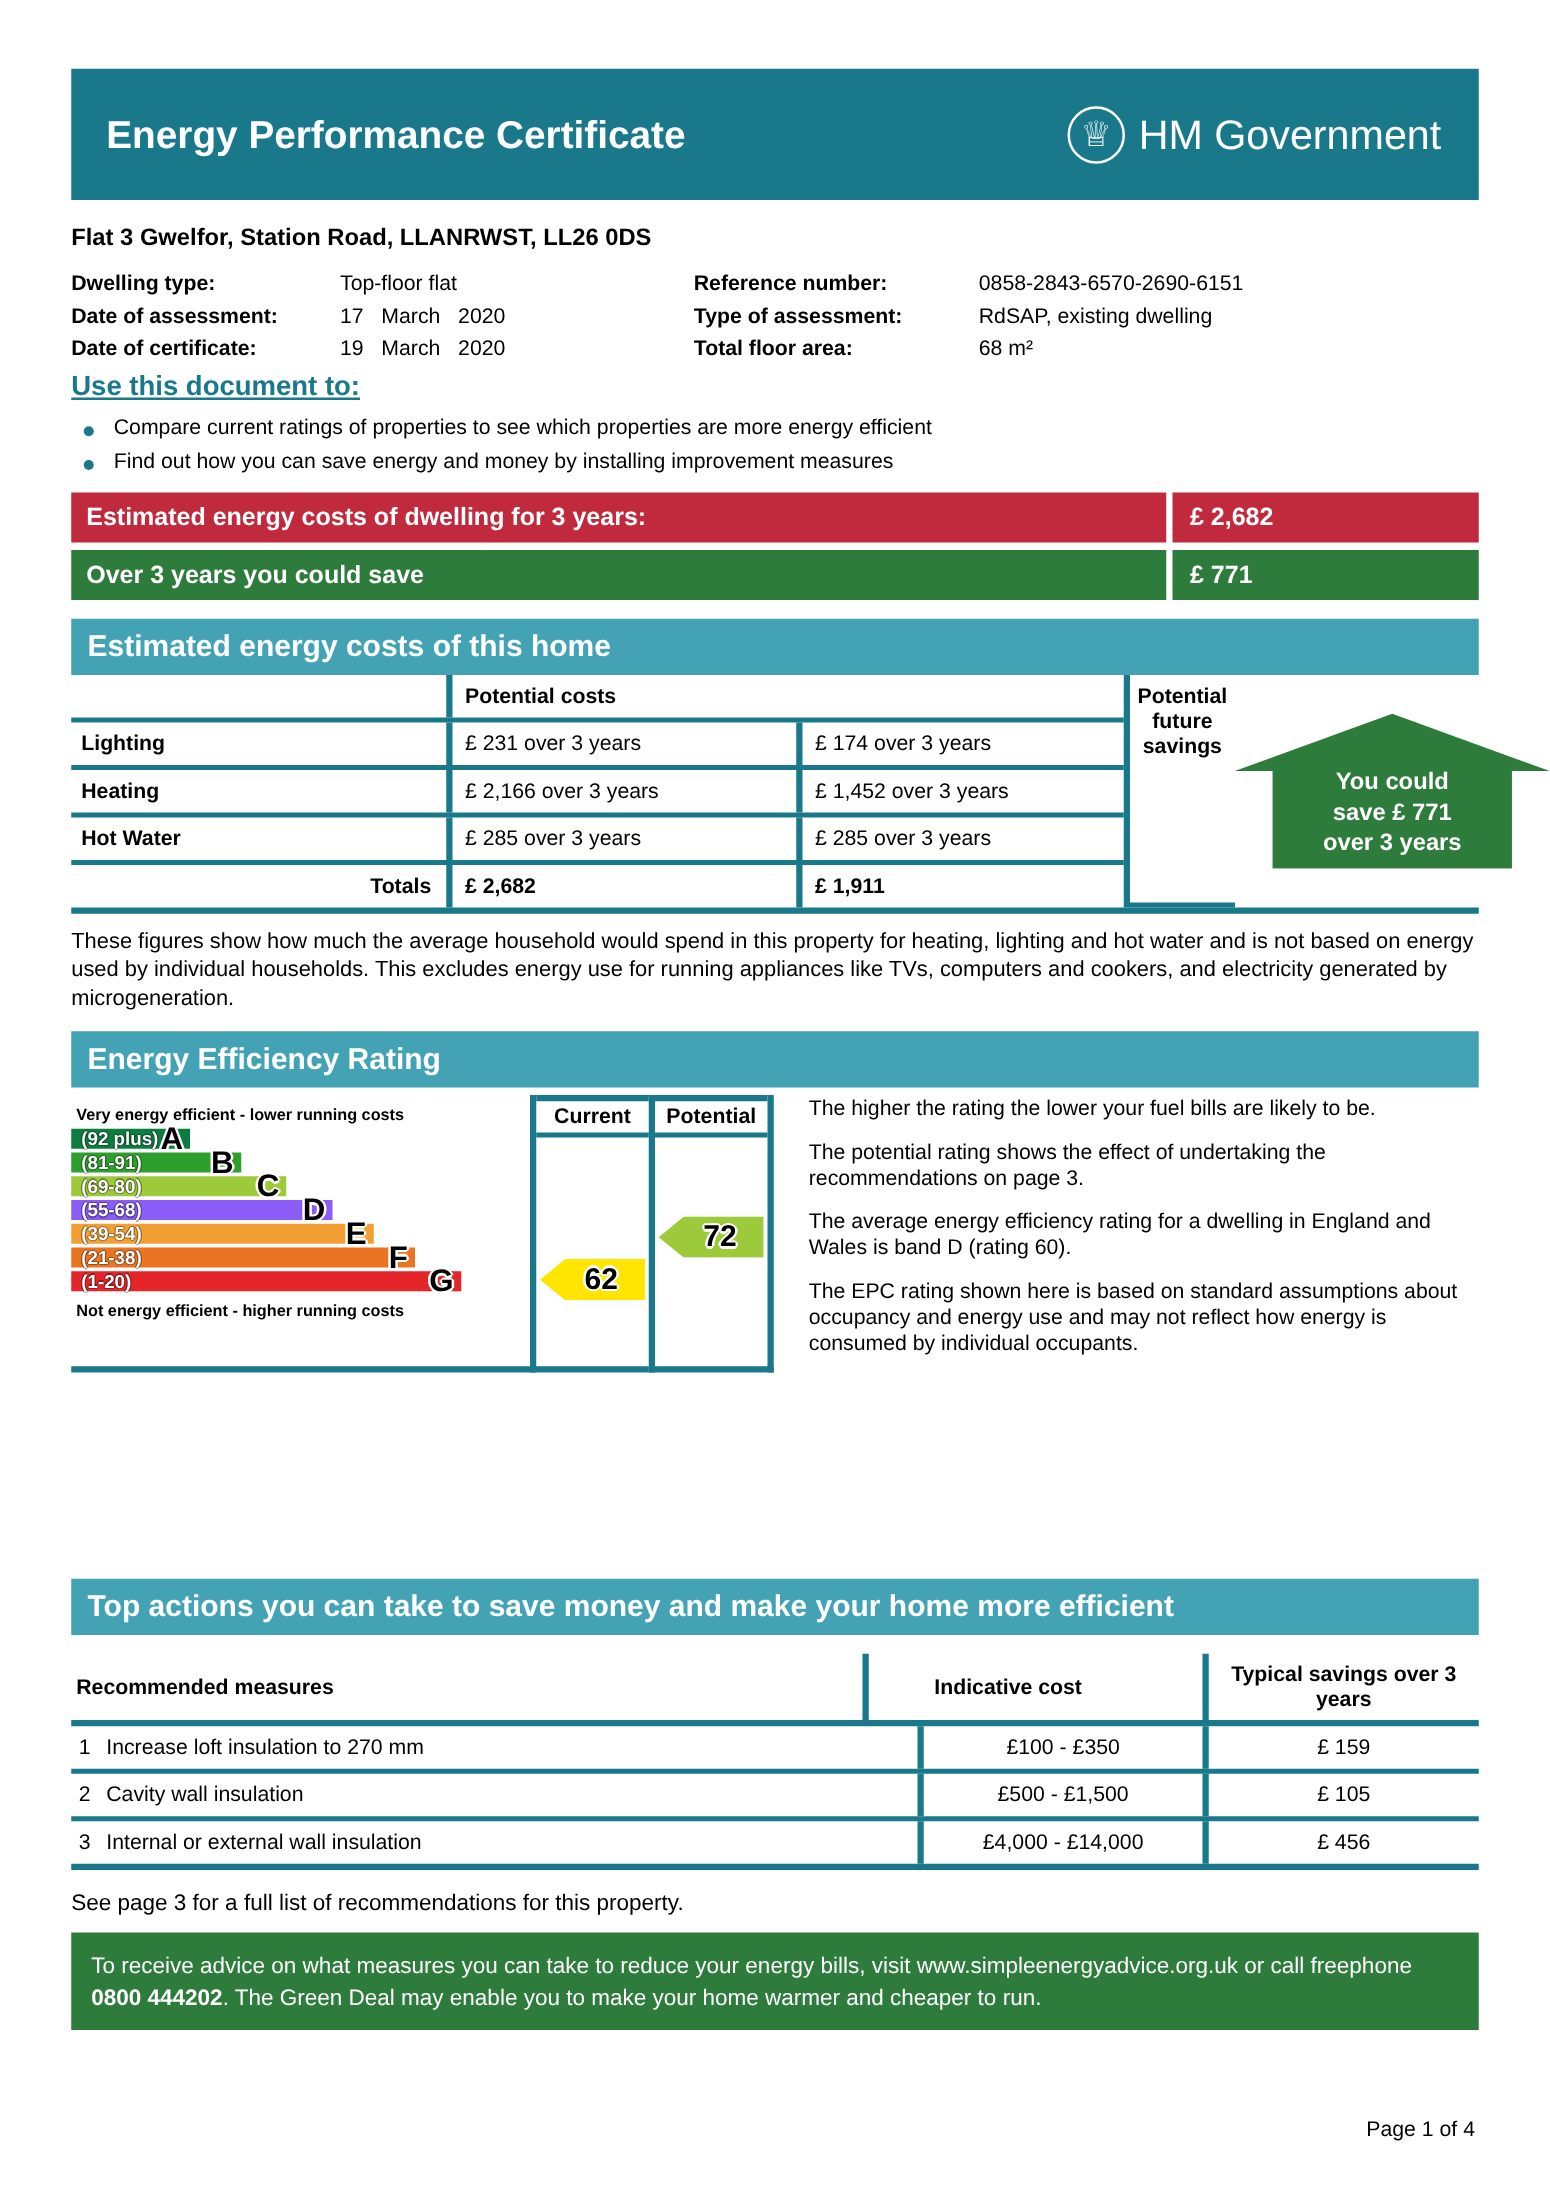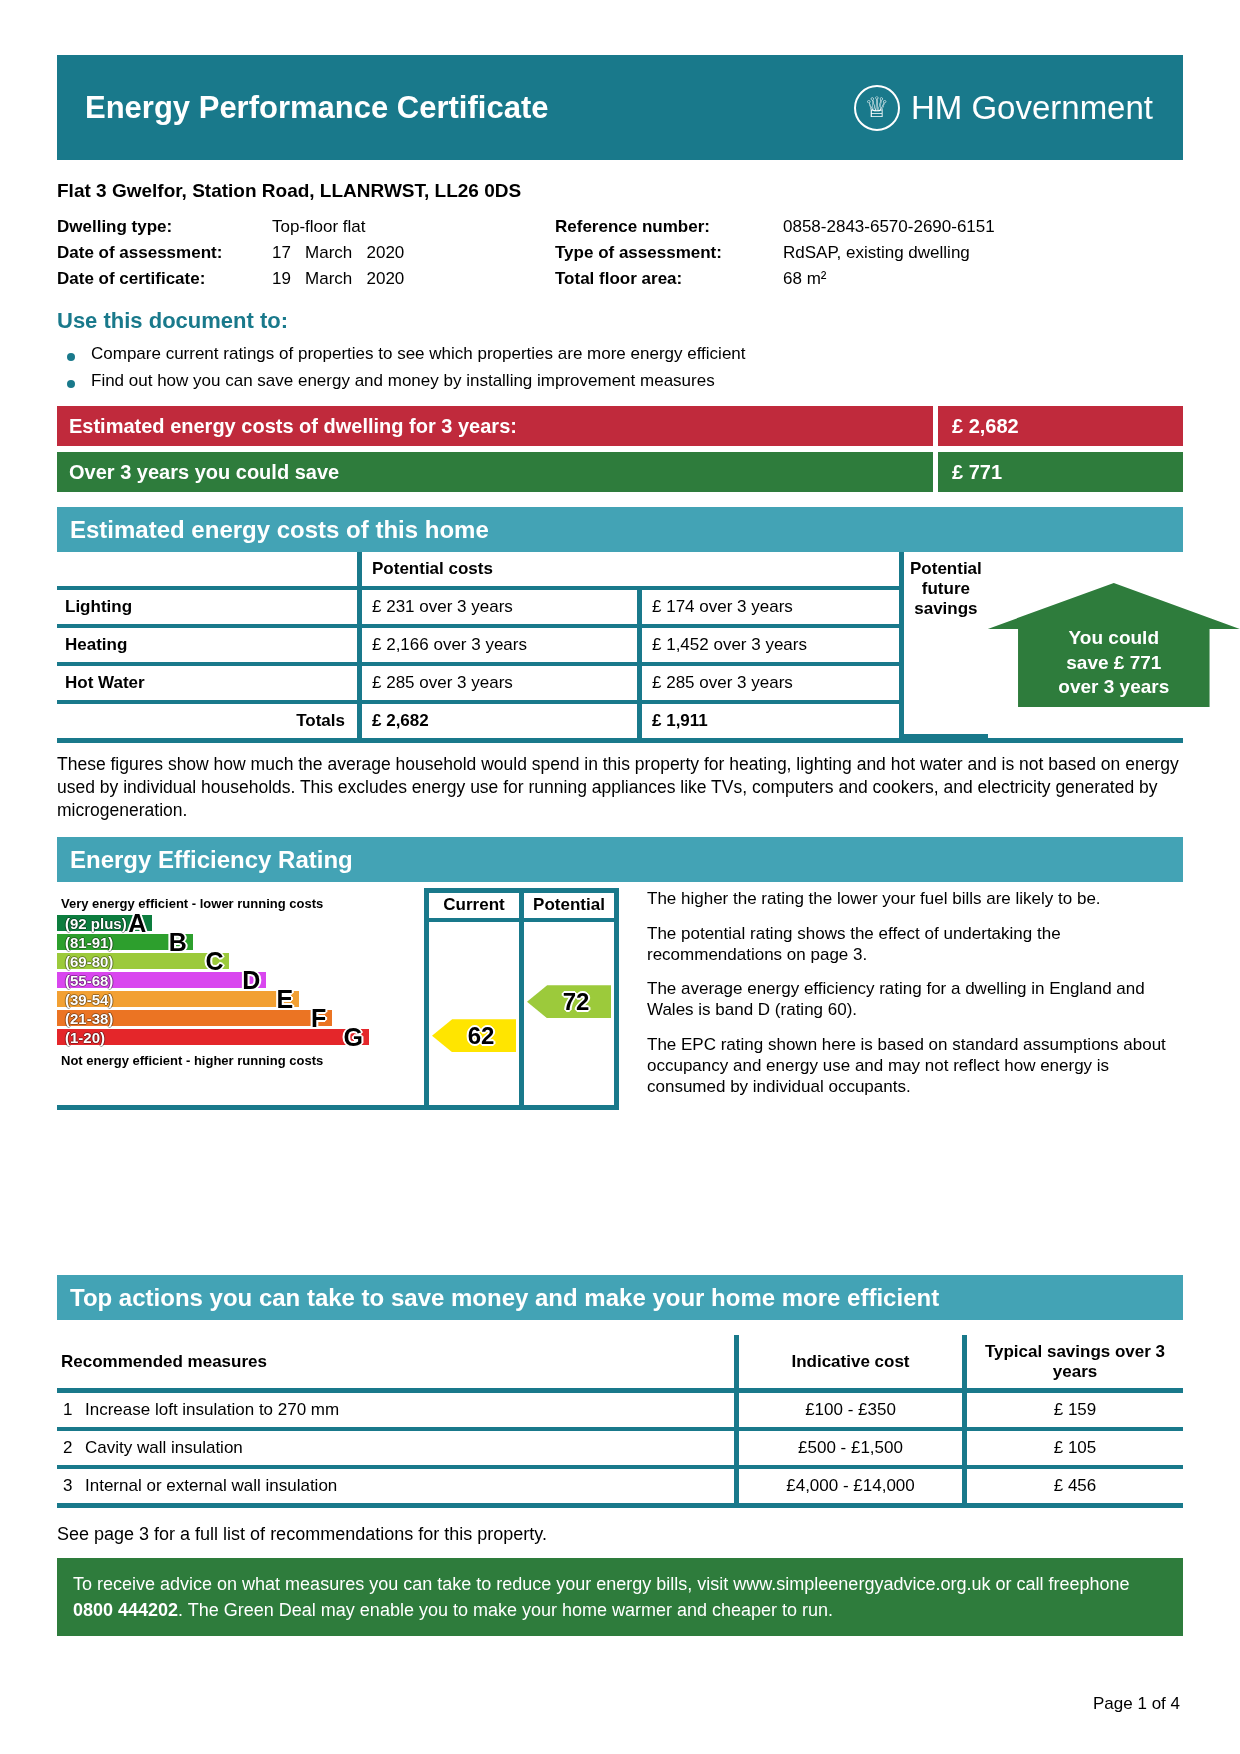--- a/index.html
+++ b/index.html
@@ -24,21 +24,21 @@
   .address{margin-top:20px;font-size:19px;font-weight:bold;}
   .details{margin-top:12px;display:flex;font-size:17px;line-height:26px;}
   .d-left{width:498px;}
   .d-right{flex:1;}
   .d-row{display:flex;}
   .d-left .d-lab{width:215px;font-weight:bold;}
   .d-right .d-lab{width:228px;font-weight:bold;}
   .d-val{white-space:pre-wrap;}
 
   
-  .use-head{margin-top:16px;font-size:22px;font-weight:bold;color:var(--teal);}
+  .use-head{margin-top:4px;font-size:22px;font-weight:bold;color:var(--teal);text-decoration:underline;}
   .bullets{margin-top:10px;}
   .bullet{display:flex;margin:0 0 7px 10px;font-size:17px;align-items:center;}
   .dot{flex:0 0 8px;height:8px;border-radius:50%;background:var(--teal);margin:6px 16px 0 0;}
 
   
   .sum-bar{display:flex;height:40px;margin-top:6px;}
   .sum-bar.first{margin-top:15px;}
   .sb-label{flex:1;color:#fff;font-weight:bold;font-size:20px;display:flex;
             align-items:center;padding-left:12px;}
   .sb-value{width:245px;margin-left:5px;color:#fff;font-weight:bold;font-size:20px;
@@ -103,21 +103,21 @@
 
   
   .actions-table{margin-top:15px;border-bottom:5px solid var(--teal);}
   .at-row{display:flex;border-bottom:4px solid var(--teal);}
   .at-row.last{border-bottom:none;}
   .at-c1{flex:1;display:flex;align-items:center;padding:7px 8px 7px 0;font-size:17px;}
   .at-c2,.at-c3{border-left:5px solid var(--teal);display:flex;align-items:center;
                 justify-content:center;font-size:17px;text-align:center;}
   .at-c2{width:228px;}
   .at-c3{width:221px;}
-  .at-header{min-height:58px;border-bottom:5px solid var(--teal);}
+  .at-header{min-height:58px;border-bottom:5px solid var(--teal);gap:44px;}
   .at-header .at-c1,.at-header .at-c2,.at-header .at-c3{font-weight:bold;}
   .num{flex:0 0 28px;padding-left:6px;}
 
   .see-page{margin-top:16px;font-size:18px;}
   .advice-box{margin-top:13px;background:var(--green);color:#fff;font-size:18px;
               line-height:1.45;padding:13px 16px;}
   .page-num{position:absolute;right:60px;top:1694px;font-size:17px;}
 </style>
 </head>
 <body>
@@ -236,21 +236,21 @@
           <span class="band-letter">A</span>
         </div>
         <div class="band" style="width: 37%; background: rgb(45, 159, 45);">
           <span class="band-range">(81-91)</span>
           <span class="band-letter">B</span>
         </div>
         <div class="band" style="width: 47%; background: rgb(156, 202, 59);">
           <span class="band-range">(69-80)</span>
           <span class="band-letter">C</span>
         </div>
-        <div class="band" style="width: 57%; background: #d946ef; justify-content: space-between;">
+        <div class="band" style="width: 57%; background: #8b5cf6; justify-content: space-between;">
           <span class="band-range">(55-68)</span>
           <span class="band-letter">D</span>
         </div>
         <div class="band" style="width: 66%; background: rgb(242, 160, 51);">
           <span class="band-range">(39-54)</span>
           <span class="band-letter">E</span>
         </div>
         <div class="band" style="width: 75%; background: rgb(235, 116, 35);">
           <span class="band-range">(21-38)</span>
           <span class="band-letter">F</span>

